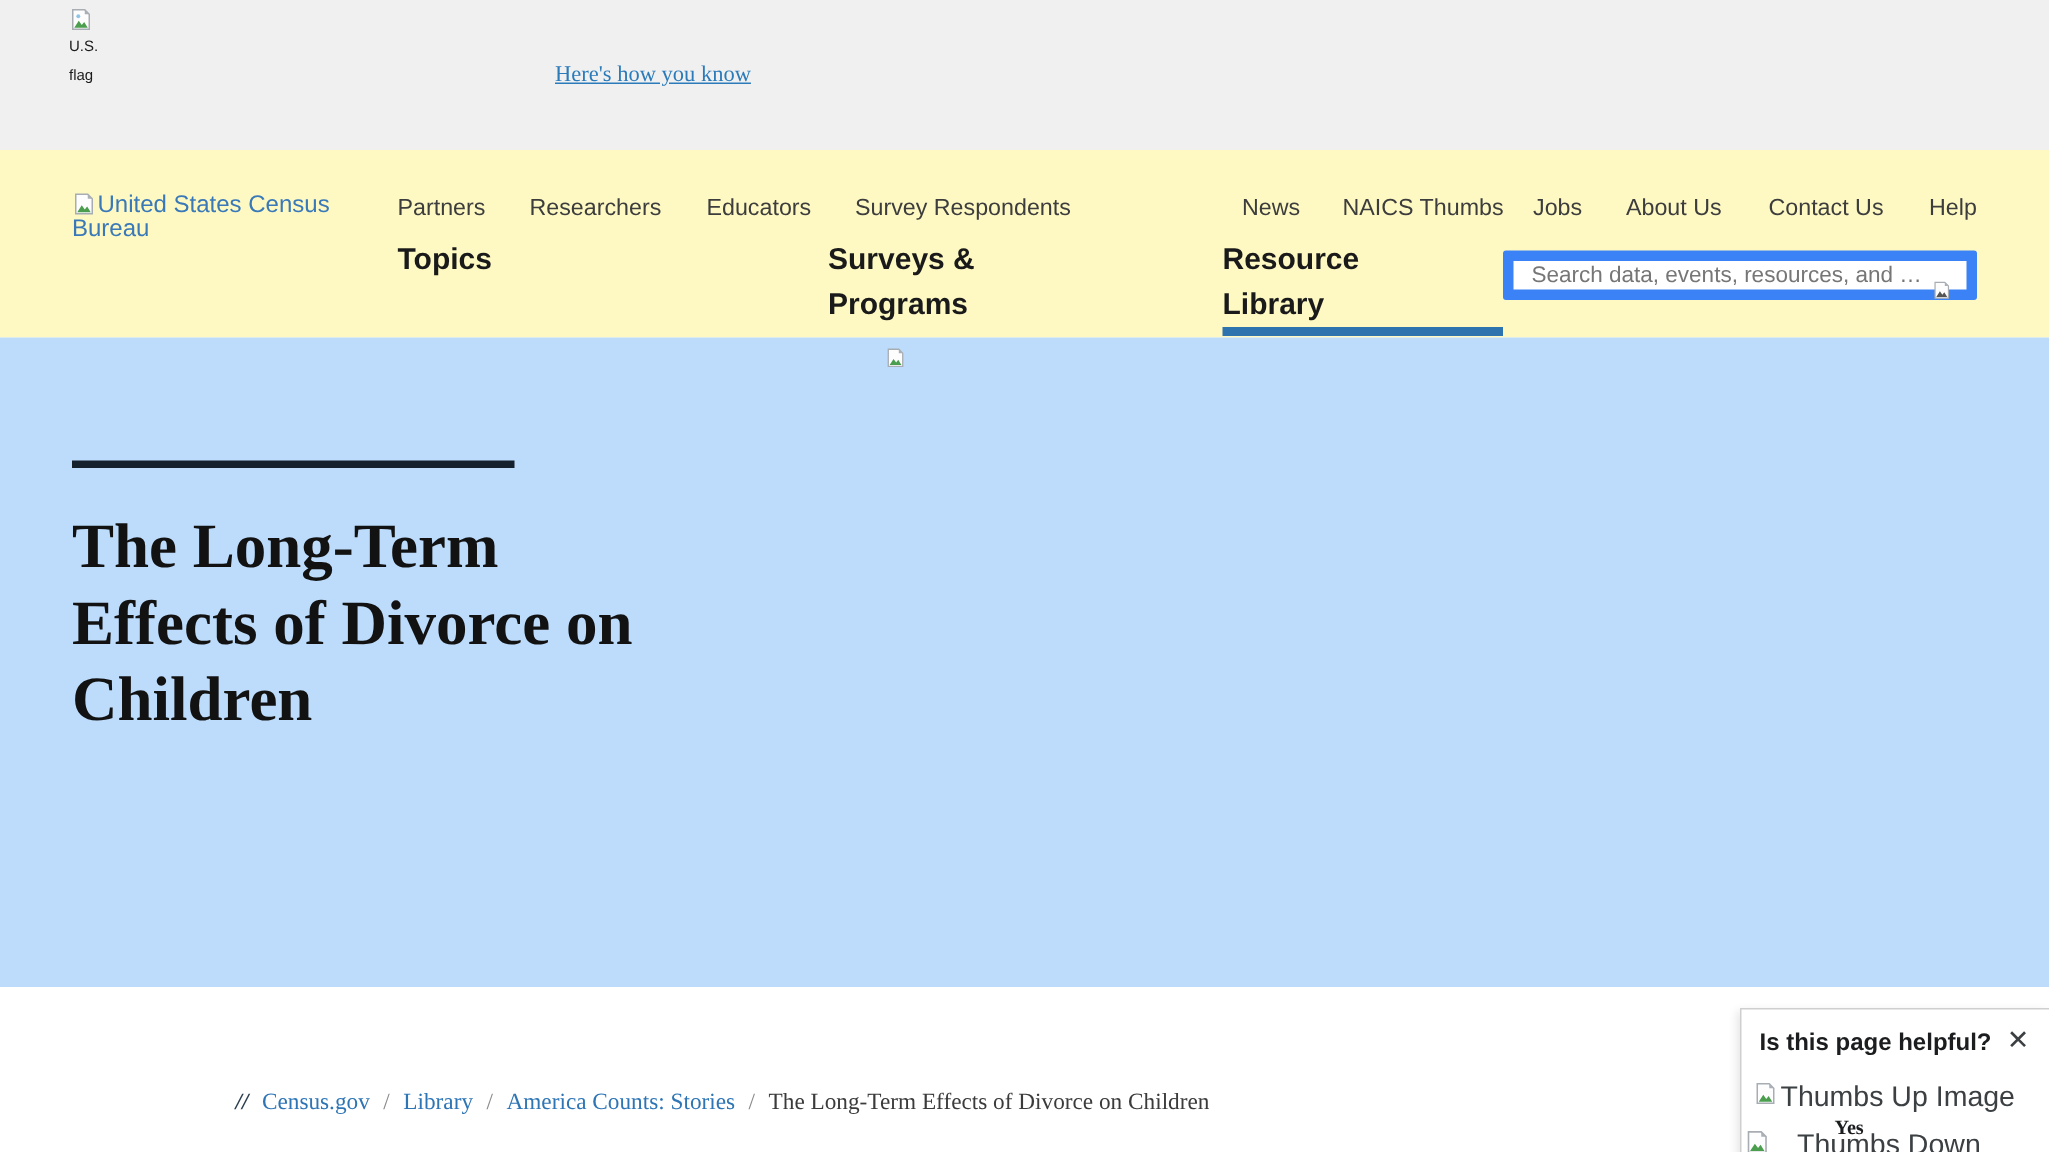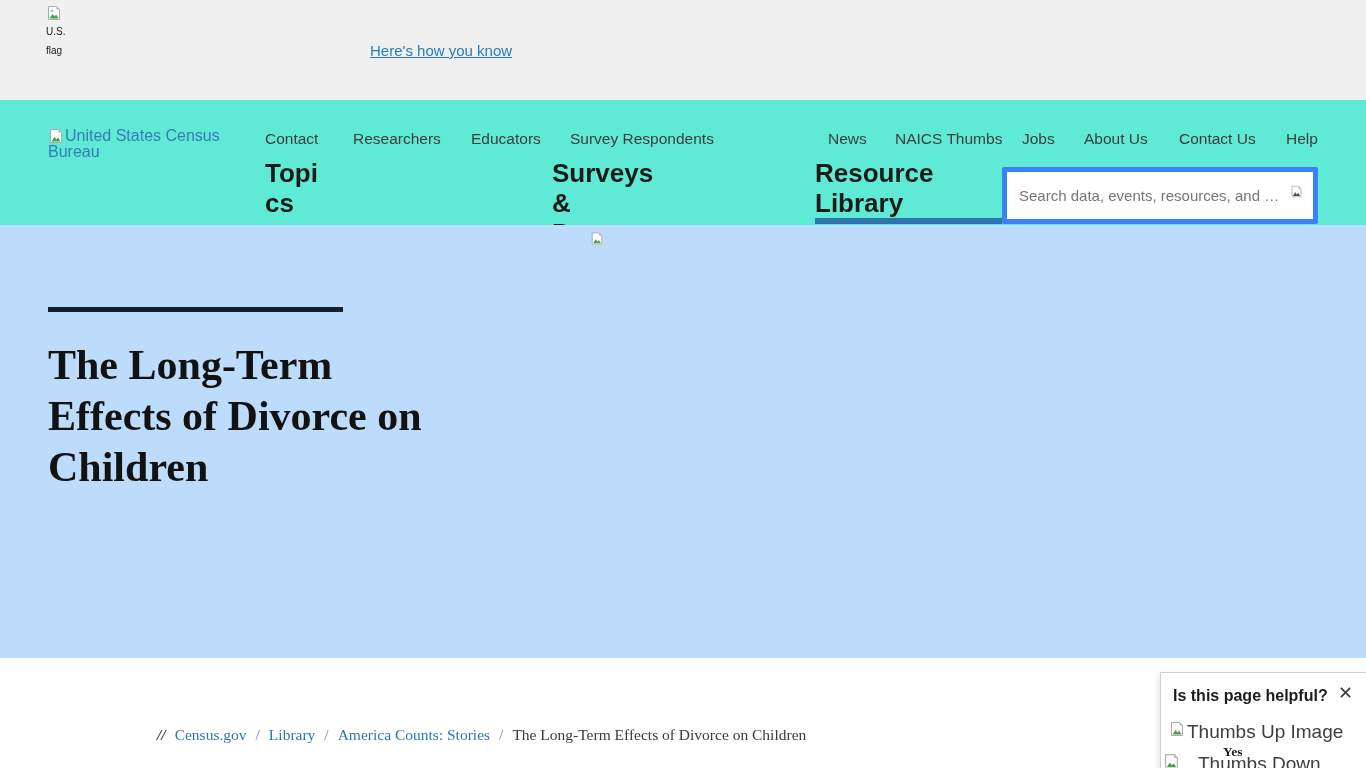--- a/index.html
+++ b/index.html
@@ -7,34 +7,34 @@
     font-family:"Liberation Sans", sans-serif; }
   .page { position:relative; width:1366px; height:768px; background:#fff; }
 
   
   .banner { position:absolute; top:0; left:0; width:1366px; height:100px; background:#f0f0f0; }
   .flag { position:absolute; left:46px; top:5px; width:21px; font-size:10px; line-height:19px;
           color:#1b1b1b; overflow-wrap:anywhere; }
   .flag svg { display:block; margin-bottom:1px; }
   .banner-text { position:absolute; left:78px; top:42px; font-size:15px; color:#1b1b1b; }
   .banner-link { position:absolute; left:370px; top:42px; font-size:15px; color:#2b7bba;
-          text-decoration:underline; cursor:pointer; }
+          text-decoration:underline; cursor:pointer;font-family:Liberation Serif, serif; }
 
   
-  .header { position:absolute; top:100px; left:0; width:1366px; height:125px; background:#5eead4; }
+  .header { position:absolute; top:100px; left:0; width:1366px; height:125px; background:#fef9c3; }
   .logo { position:absolute; left:48px; top:28px; width:175px; color:#3a79b8;
           font-size:16px; line-height:16px; cursor:pointer; }
   .logo svg { display:inline-block; vertical-align:-3px; margin-right:1px; }
   .unav { position:absolute; top:30px; font-size:15.5px; color:#3d3d3d; cursor:pointer;
           white-space:nowrap; }
-  .mnav { position:absolute; top:58px; font-size:26px; font-weight:bold; line-height:30px;
+  .mnav { position:absolute; top:58px; font-size:20px; font-weight:bold; line-height:30px;
           color:#1a1a1a; overflow-wrap:anywhere; cursor:pointer; }
   .active-bar { position:absolute; left:815px; top:118px; width:187px; height:6px; background:#2d73ae; }
-  .searchbox { position:absolute; left:1002px; top:67px; width:316px; height:57px;
-          background:#fff; border:5px solid #3b82f6; border-radius:2px; }
+  .searchbox { position:absolute; left:1002px; top:67px; width:316px; height:33px;
+          background:#fff; border:7px solid #3b82f6; border-radius:2px; }
   .searchbox input { position:absolute; left:0; top:0; width:100%; height:100%; border:none;
           outline:none; background:transparent; padding:0 30px 0 12px; font-size:15px;
           font-family:"Liberation Sans", sans-serif; color:#444; }
   .searchbox input::placeholder { color:#767676; opacity:1; }
   .searchbox .sicon { position:absolute; right:10px; top:13px; cursor:pointer; }
 
   
   .hero { position:absolute; top:225px; left:0; width:1366px; height:433px; background:#bddcfb; }
   .hero-bimg { position:absolute; left:590px; top:6px; }
   .divider { position:absolute; left:48px; top:82px; width:295px; height:5px; background:#16212e; }
@@ -84,21 +84,21 @@
 
   <div class="header">
     <a class="logo">
       <svg width="16" height="16" viewBox="0 0 16 16">
         <path d="M2.5 1.5h8l3 3v10h-11z" fill="#fdfdfd" stroke="#a8adb3"></path>
         <path d="M10.5 1.5l3 3h-3z" fill="#aab0b6"></path>
         <path d="M3.5 13.5l3-4.6 2 2.7 1.6-2 2.4 3.9z" fill="#4a9e4d"></path>
       </svg><span>United States Census Bureau</span>
     </a>
 
-    <a class="unav" style="left:265px">Contact</a>
+    <a class="unav" style="left:265px">Partners</a>
     <a class="unav" style="left:353px">Researchers</a>
     <a class="unav" style="left:471px">Educators</a>
     <a class="unav" style="left:570px">Survey Respondents</a>
     <a class="unav" style="left:828px">News</a>
     <a class="unav" style="left:895px">NAICS Thumbs</a>
     <a class="unav" style="left:1022px">Jobs</a>
     <a class="unav" style="left:1084px">About Us</a>
     <a class="unav" style="left:1179px">Contact Us</a>
     <a class="unav" style="left:1286px">Help</a>
 

